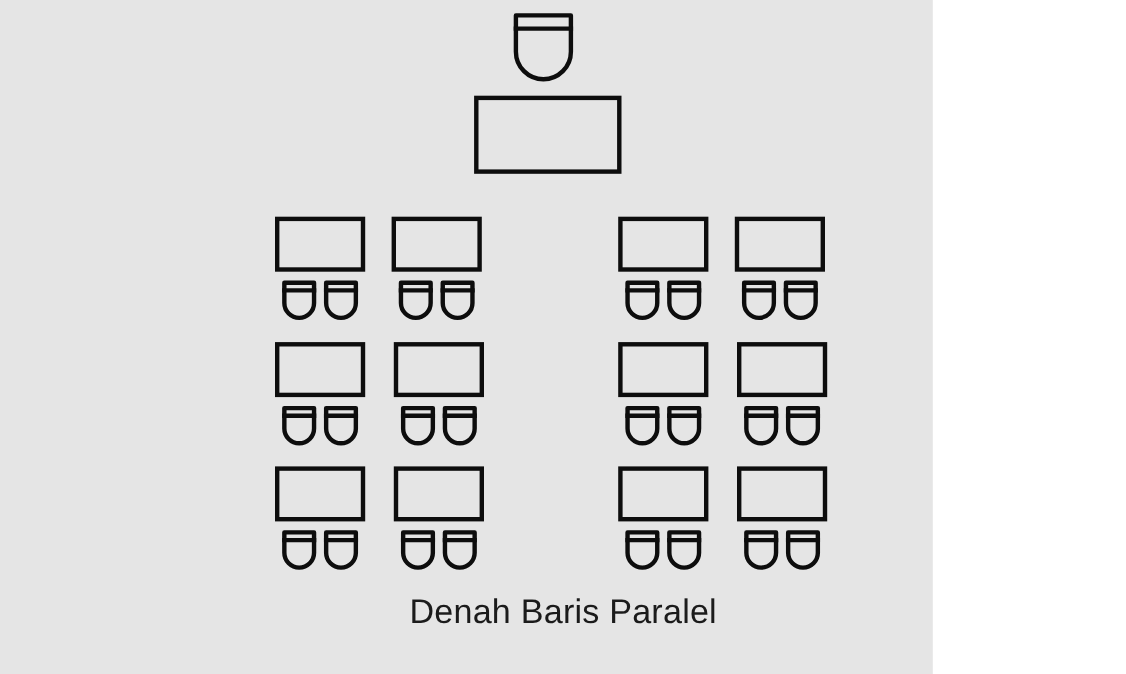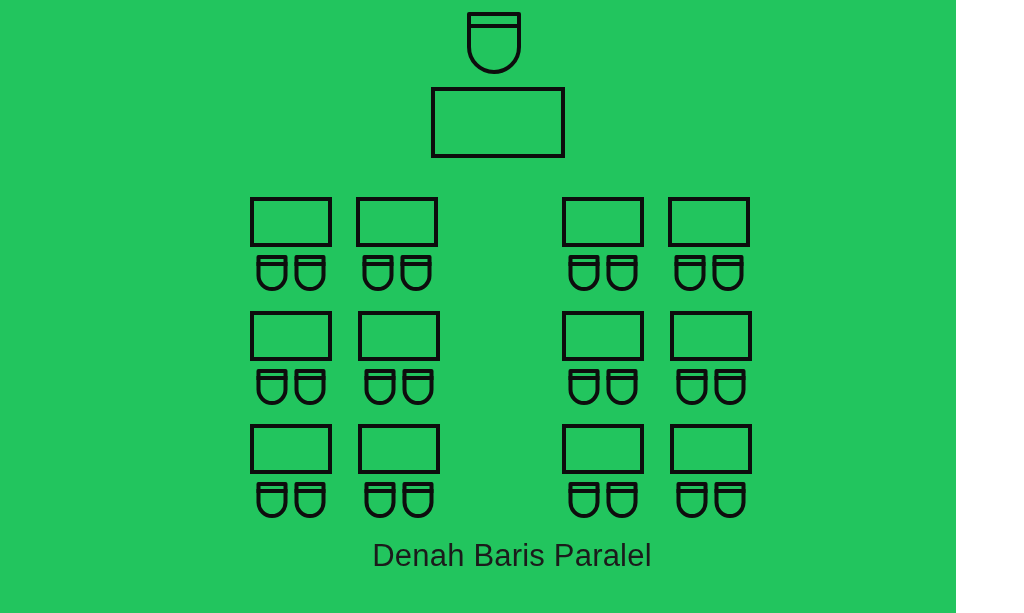--- a/index.html
+++ b/index.html
@@ -2,23 +2,23 @@
 <html><head>
 <meta charset="utf-8">
 <style>
   html, body {
     margin: 0;
     padding: 0;
     background: #ffffff;
   }
   #canvas {
     position: relative;
-    width: 956px;
+    width: 848px;
     height: 613px;
-    background: #22c55e;
+    background: #e5e5e5;
     overflow: hidden;
     font-family: "Liberation Sans", sans-serif;
     text-decoration: underline;
   }
   .diagram-svg {
     position: absolute;
     left: 0;
     top: 0;
     width: 1024px;
     height: 613px;

